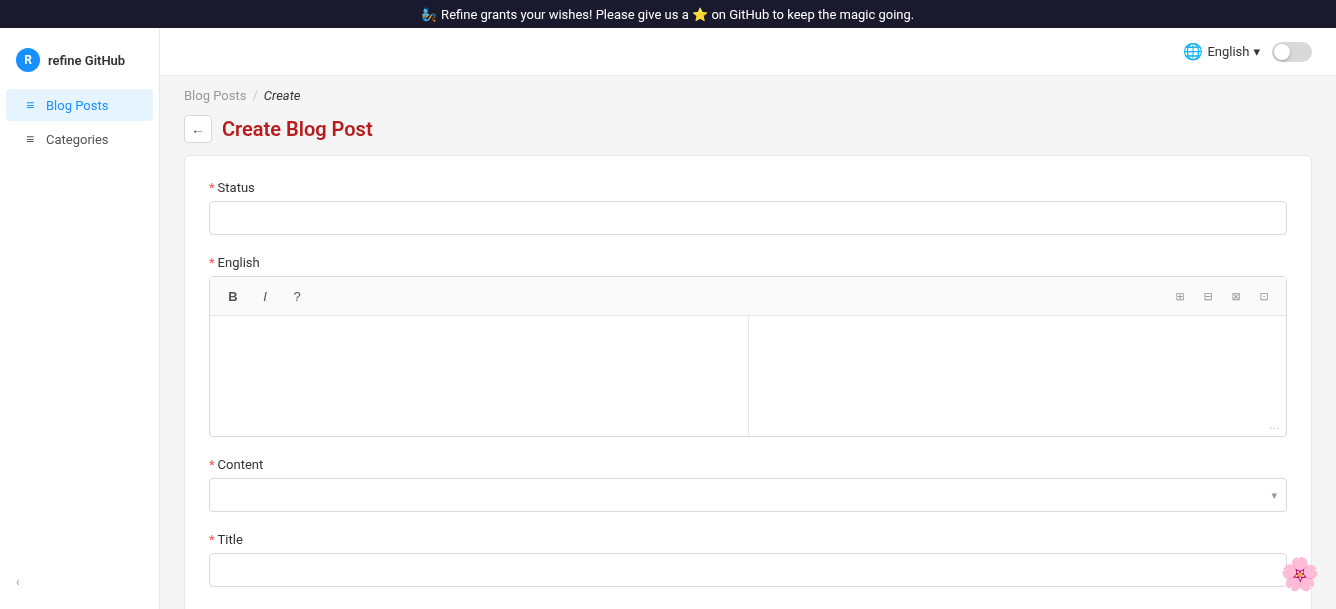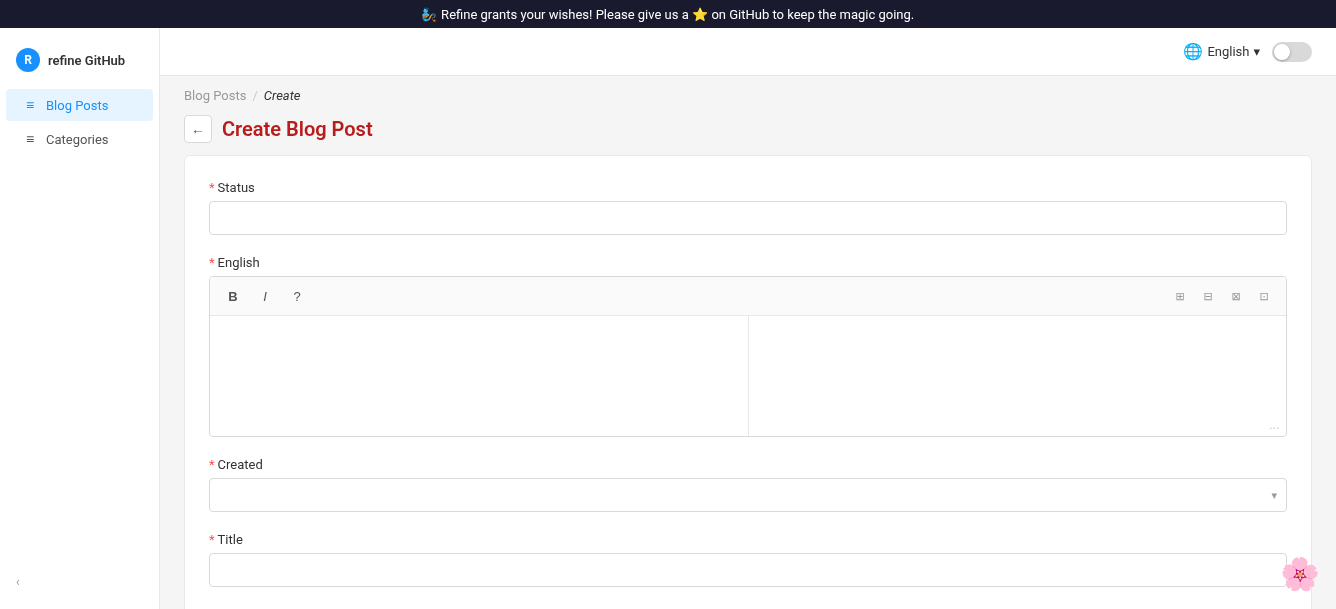--- a/index.html
+++ b/index.html
@@ -442,21 +442,21 @@
               <div class="editor-right-pane">
                 <span class="editor-dots">...</span>
               </div>
             </div>
           </div>
         </div>
 
         <div class="form-field">
           <div class="field-label">
             <span class="required-star">*</span>
-            <span>Created</span>
+            <span>Content</span>
           </div>
           <div class="select-wrapper">
             <select class="field-select">
               <option value=""></option>
             </select>
             <span class="select-chevron">▾</span>
           </div>
         </div>
 
         <div class="form-field">

